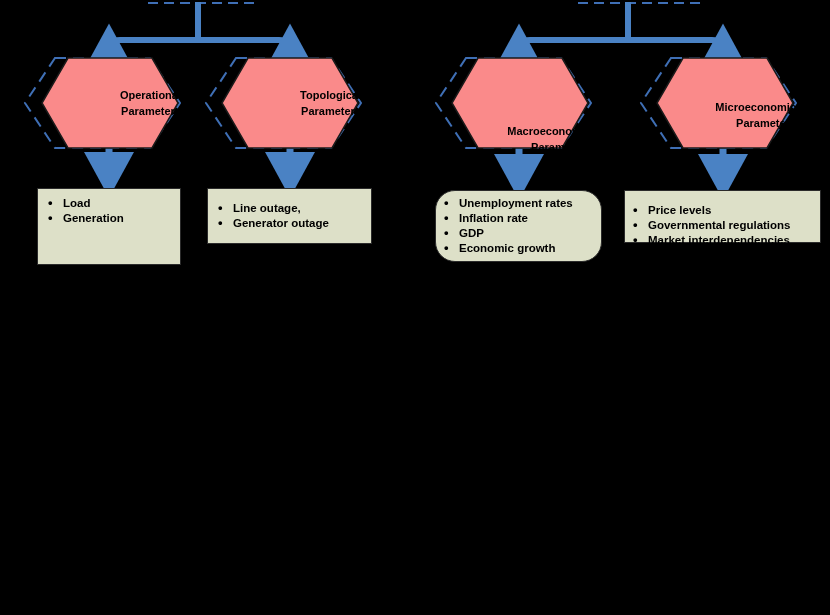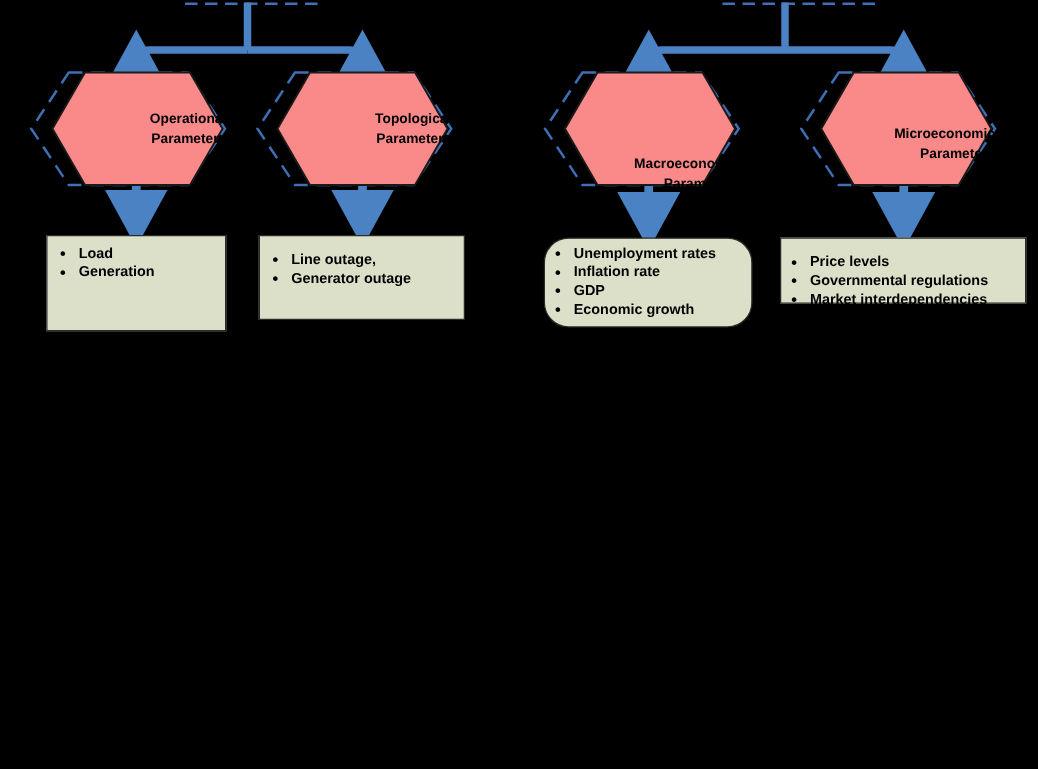--- a/index.html
+++ b/index.html
@@ -140,21 +140,21 @@
 
   <div class="list-box" style="left:37px; top:188px; width:144px; height:77px;">
     <div class="box-inner">
       <ul>
         <li>Load</li>
         <li>Generation</li>
       </ul>
     </div>
   </div>
 
-  <div class="list-box" style="left:207px; top:188px; width:165px; height:68px;">
+  <div class="list-box" style="left:207px; top:188px; width:165px; height:56px;">
     <div class="box-inner" style="padding-top:12px;">
       <ul>
         <li>Line outage,</li>
         <li>Generator outage</li>
       </ul>
     </div>
   </div>
 
   <div class="list-box" style="left:435px; top:190px; width:167px; height:72px;border-radius:20px;">
     <div class="box-inner" style="padding:5px 6px 5px 6px;">

